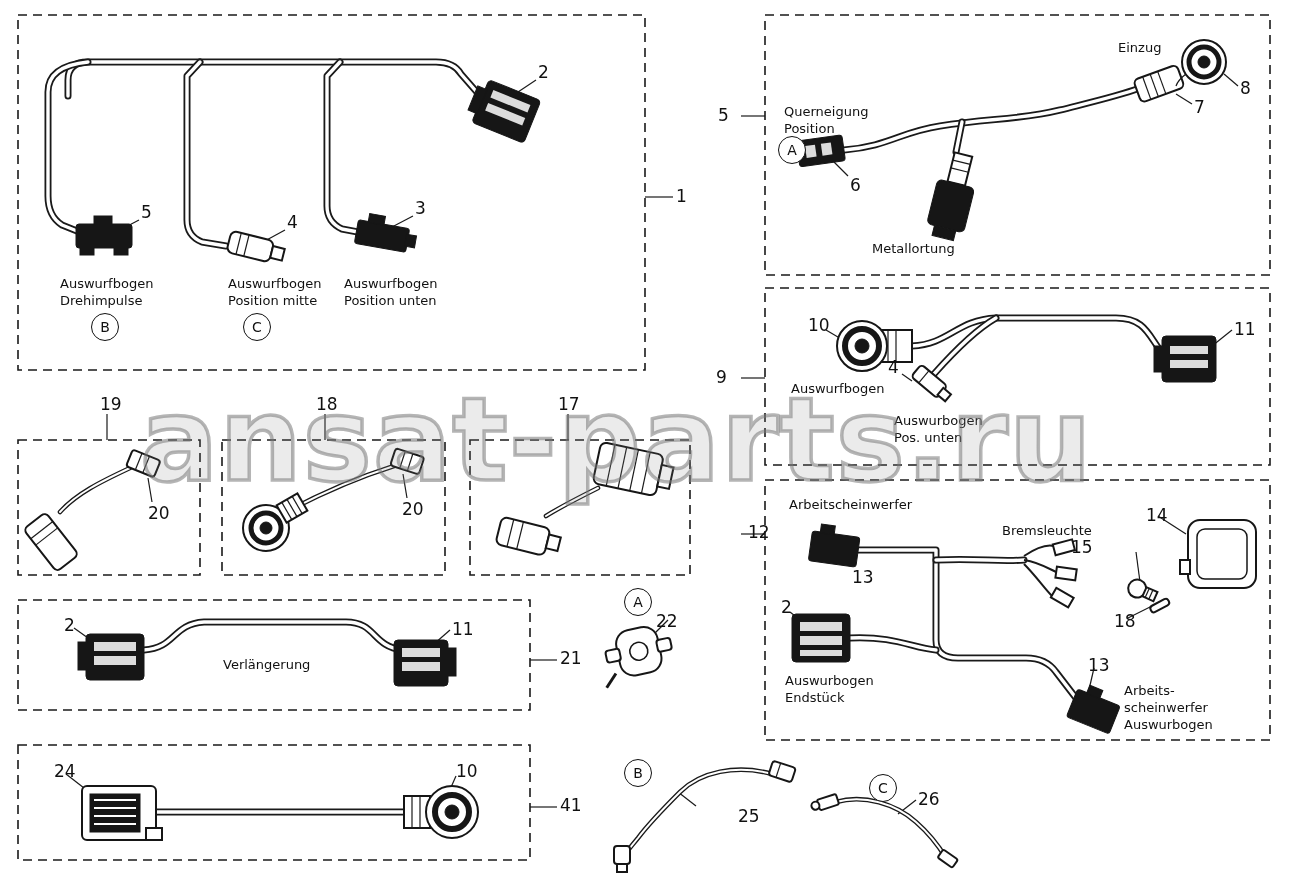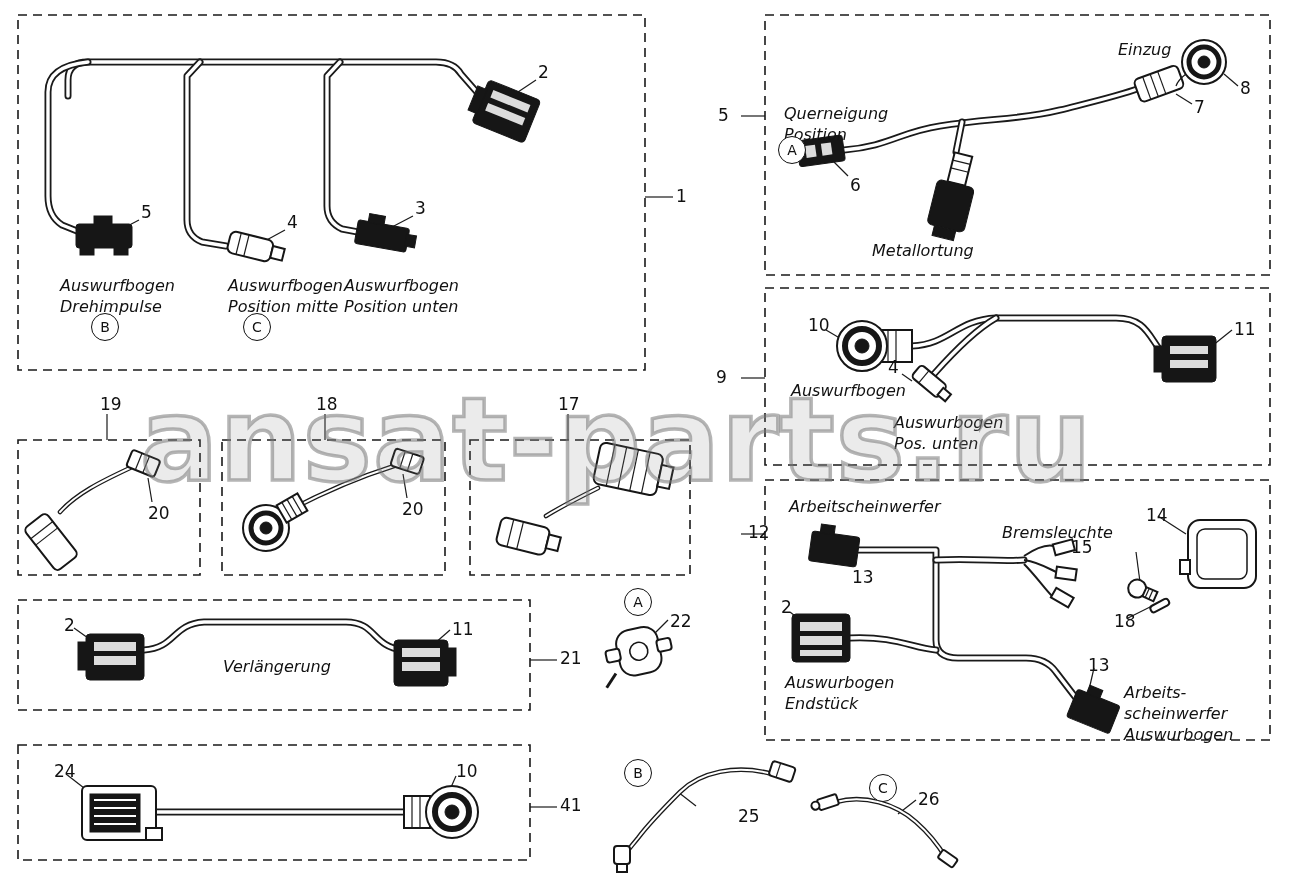--- a/index.html
+++ b/index.html
@@ -11,21 +11,21 @@
   .box{fill:none;stroke:#1a1a1a;stroke-width:1.6;stroke-dasharray:9 6;}
   .co{fill:none;stroke:#1a1a1a;stroke-width:7;stroke-linecap:round;stroke-linejoin:round;}
   .ci{fill:none;stroke:#fff;stroke-width:3.4;stroke-linecap:round;stroke-linejoin:round;}
   .co2{fill:none;stroke:#1a1a1a;stroke-width:4.6;stroke-linecap:round;stroke-linejoin:round;}
   .ci2{fill:none;stroke:#fff;stroke-width:2;stroke-linecap:round;stroke-linejoin:round;}
   .thin{fill:none;stroke:#1a1a1a;stroke-width:1.2;}
   .thin2{fill:none;stroke:#1a1a1a;stroke-width:2;}
   .blk{fill:#161616;stroke:#161616;}
   .wht{fill:#fff;stroke:#161616;stroke-width:2;}
   .leader{stroke:#1a1a1a;stroke-width:1.2;fill:none;}
-  .lbl{position:absolute;font-size:16px;line-height:1.3;white-space:pre-line;font-style:italic;}
+  .lbl{position:absolute;font-size:13px;line-height:1.3;white-space:pre-line;}
   .callout{position:absolute;font-size:17px;line-height:1;}
   .circle-letter{
     position:absolute;width:26px;height:26px;border:1.7px solid #111;border-radius:50%;
     display:flex;align-items:center;justify-content:center;font-size:14px;background:#fff;
   }
   .watermark{
     position:absolute;left:140px;top:372px;font-size:116px;font-weight:800;letter-spacing:1px;
     color:rgba(130,130,130,0.16);-webkit-text-stroke:3.5px rgba(120,120,120,0.55);
     pointer-events:none;white-space:nowrap;
   }
@@ -407,21 +407,21 @@
   <div class="callout" style="left:316px;top:396px">18</div>
   <div class="callout" style="left:402px;top:501px">20</div>
   <div class="callout" style="left:558px;top:396px">17</div>
 
   <div class="callout" style="left:64px;top:617px">2</div>
   <div class="callout" style="left:452px;top:621px">11</div>
   <div class="lbl" style="left:223px;top:657px">Verlängerung</div>
   <div class="callout" style="left:560px;top:650px">21</div>
 
   <div class="circle-letter" style="left:624px;top:588px">A</div>
-  <div class="callout" style="left:670px;top:613px">22</div>
+  <div class="callout" style="left:656px;top:613px">22</div>
 
   <div class="callout" style="left:54px;top:763px">24</div>
   <div class="callout" style="left:456px;top:763px">10</div>
   <div class="callout" style="left:560px;top:797px">41</div>
 
   <div class="circle-letter" style="left:624px;top:759px">B</div>
   <div class="callout" style="left:738px;top:808px">25</div>
   <div class="circle-letter" style="left:869px;top:774px">C</div>
   <div class="callout" style="left:918px;top:791px">26</div>
 

